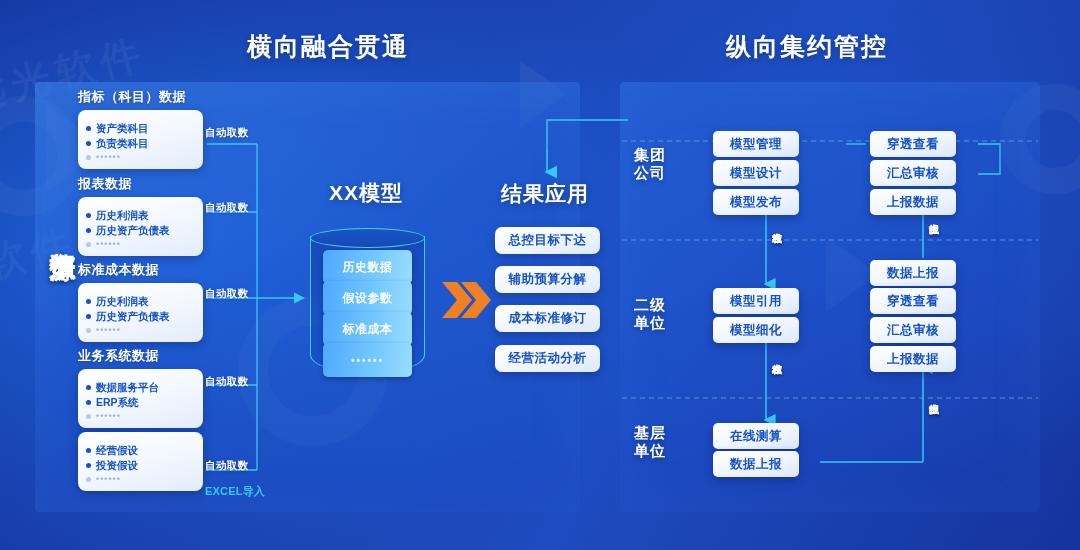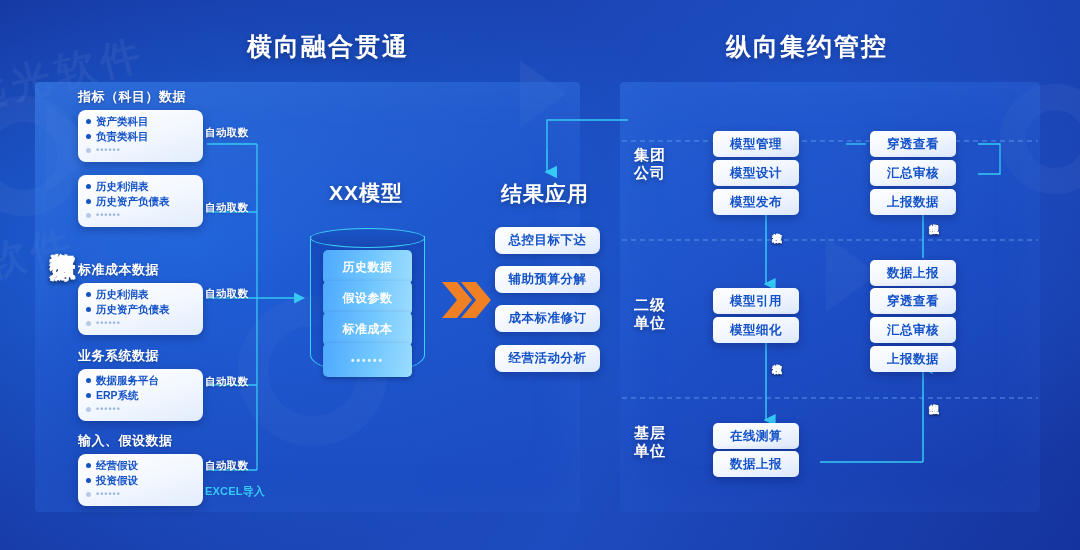--- a/index.html
+++ b/index.html
@@ -72,21 +72,21 @@
 
   
   .srcGroup { position: absolute; left: 78px; width: 135px; }
   .srcTitle {
     color: #ffffff; font-size: 13px; font-weight: bold; letter-spacing: .5px;
     margin-bottom: 4px; white-space: nowrap;
     text-shadow: 0 1px 3px rgba(0,0,0,0.28);
   }
   .srcCard {
     background: linear-gradient(165deg, #ffffff 0%, #f2f7ff 55%, #e2ecfb 100%);
-    border-radius: 8px; padding: 4px 8px 5px 8px;
+    border-radius: 8px; padding: 11px 8px 5px 8px;
     box-shadow: 0 3px 9px rgba(5,20,70,0.3);
     width: 125px;
   }
   .srcItem {
     display: flex; align-items: center; gap: 5px;
     font-size: 10.5px; font-weight: bold; color: #1452c8;
     line-height: 1.45; white-space: nowrap;
   }
   .bullet {
     width: 5px; height: 5px; border-radius: 50%;
@@ -241,20 +241,21 @@
         <span>负责类科目</span>
       </div>
     <div class="srcItem dots">
         <span class="bullet"></span>
         <span>••••••</span>
       </div>
   </div>
 </div>
 
 <div class="srcGroup" style="top:175px;">
+  <div class="srcTitle">报表数据</div>
   <div class="srcCard">
     <div class="srcItem">
         <span class="bullet"></span>
         <span>历史利润表</span>
       </div>
     <div class="srcItem">
         <span class="bullet"></span>
         <span>历史资产负债表</span>
       </div>
     <div class="srcItem dots">
@@ -294,21 +295,20 @@
         <span>ERP系统</span>
       </div>
     <div class="srcItem dots">
         <span class="bullet"></span>
         <span>••••••</span>
       </div>
   </div>
 </div>
 
 <div class="srcGroup" style="top:432px;">
-  <div class="srcTitle">输入、假设数据</div>
   <div class="srcCard">
     <div class="srcItem">
         <span class="bullet"></span>
         <span>经营假设</span>
       </div>
     <div class="srcItem">
         <span class="bullet"></span>
         <span>投资假设</span>
       </div>
     <div class="srcItem dots">

